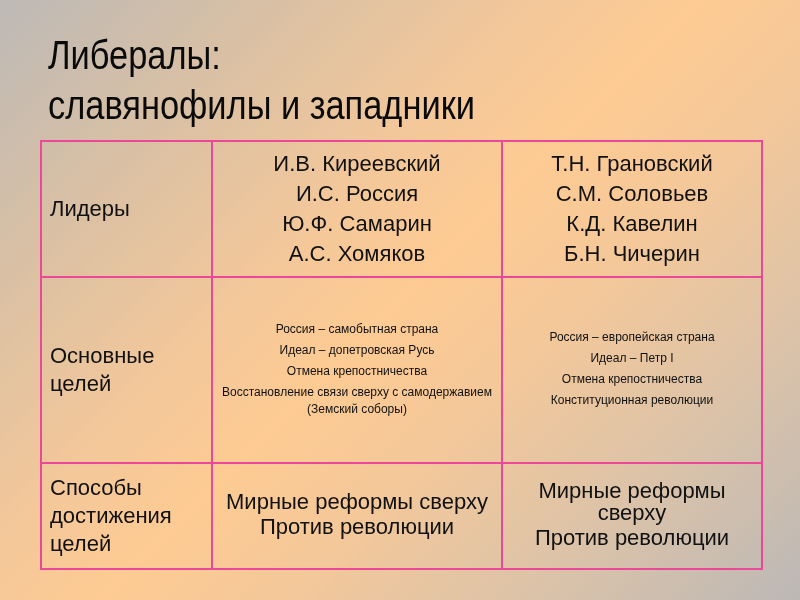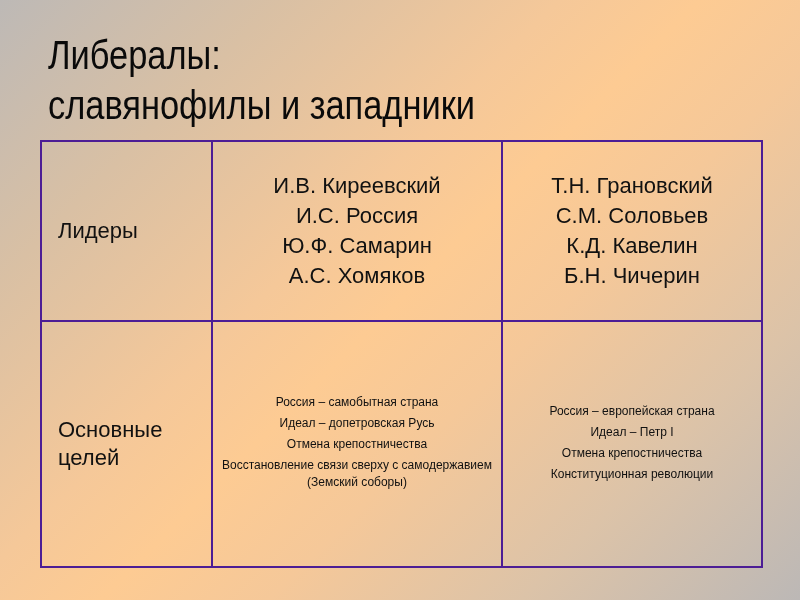--- a/index.html
+++ b/index.html
@@ -31,29 +31,29 @@
     table.main {
       position: absolute;
       left: 40px;
       top: 140px;
       width: 721px;
       height: 428px;
       border-collapse: collapse;
       table-layout: fixed;
     }
     table.main td {
-      border: 2px solid #4c1d95;
+      border: 2px solid #ec4899;
       padding: 0 6px;
       vertical-align: middle;
     }
     table.main td.head {
       text-align: left;
       font-size: 22px;
       line-height: 28px;
-      padding-left: 16px;
+      padding-left: 8px;
     }
     table.main td.cell {
       text-align: center;
     }
     .leaders .line {
       font-size: 22px;
       line-height: 30px;
     }
     .ideas .item {
       font-size: 12px;
@@ -110,14 +110,25 @@
       <div class="item">Отмена крепостничества</div>
       <div class="item">Восстановление связи сверху с самодержавием (Земский соборы)</div>
     </td>
     <td class="cell">
       <div class="item">Россия – европейская страна</div>
       <div class="item">Идеал – Петр I</div>
       <div class="item">Отмена крепостничества</div>
       <div class="item">Конституционная революции</div>
     </td>
   </tr>
+  <tr class="r3 methods">
+    <td class="head">Способы достижения целей</td>
+    <td class="cell">
+      <div class="line tight">Мирные реформы сверху</div>
+      <div class="line">Против революции</div>
+    </td>
+    <td class="cell">
+      <div class="line tight">Мирные реформы сверху</div>
+      <div class="line">Против революции</div>
+    </td>
+  </tr>
 </tbody>
   </table>
 
 </body></html>

